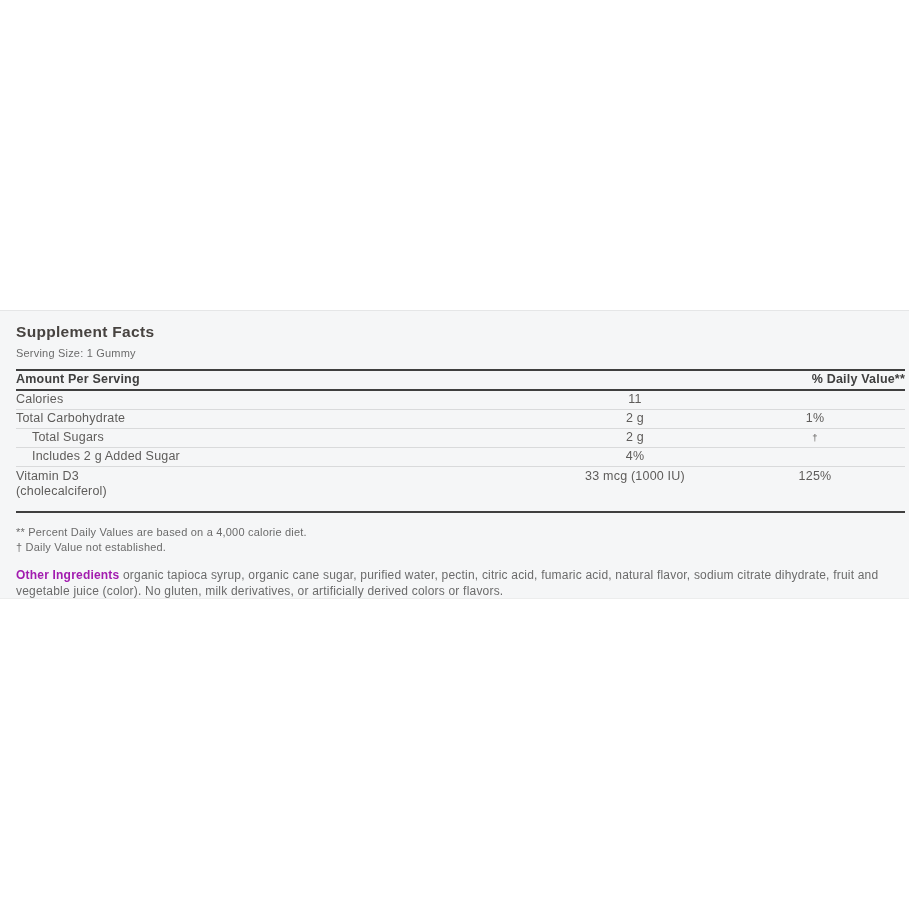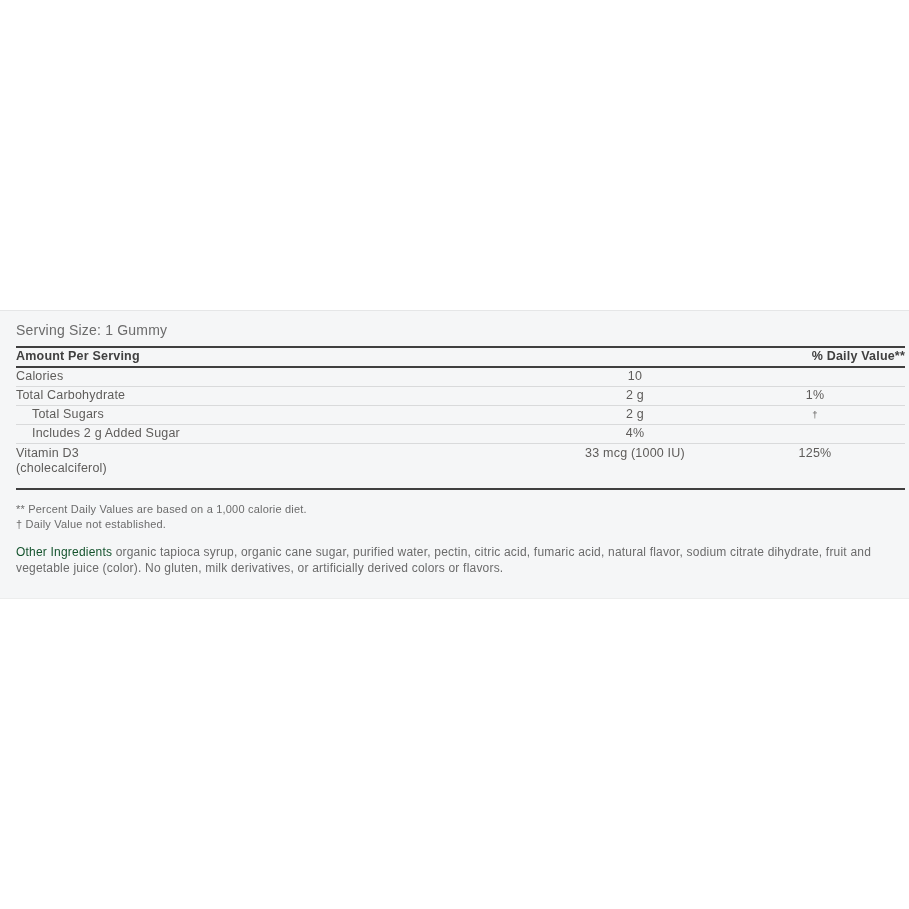--- a/index.html
+++ b/index.html
@@ -25,21 +25,21 @@
 
   .facts-title {
     margin: 0 0 7px 0;
     font-size: 15.5px;
     line-height: 16px;
     font-weight: 700;
     color: #474340;
     letter-spacing: 0.3px;
   }
   .serving-size {
-    font-size: 14px;
+    font-size: 11px;
     line-height: 13px;
     color: #6b6b6b;
     letter-spacing: 0.2px;
     margin-bottom: 9px;
   }
 
   .facts-table { margin-right: -12px; }
 
   .t-grid {
     display: grid;
@@ -85,45 +85,46 @@
 
   .other-ingredients {
     margin-top: 14px;
     font-size: 12px;
     line-height: 15.5px;
     color: #6b6b6b;
     letter-spacing: 0.2px;
     padding-right: 2px;
   }
   .other-ingredients .oi-label {
-    font-weight: 400;
-    color: #14532d;
+    font-weight: 700;
+    color: #a21caf;
   }
 </style>
 </head>
 <body>
 
 <div class="page">
 
   <section class="facts-panel">
 
+    <h2 class="facts-title">Supplement Facts</h2>
 
     <div class="serving-size">Serving Size: 1 Gummy</div>
 
     <div class="facts-table">
 
       <div class="t-grid t-header">
         <div class="label">Amount Per Serving</div>
         <div class="amount"></div>
         <div class="dv">% Daily Value**</div>
       </div>
 
       <div class="t-grid t-row">
         <div class="label">Calories</div>
-        <div class="amount">10</div>
+        <div class="amount">11</div>
         <div class="dv"></div>
       </div>
 
       <div class="t-grid t-row">
         <div class="label">Total Carbohydrate</div>
         <div class="amount">2 g</div>
         <div class="dv">1%</div>
       </div>
 
       <div class="t-grid t-row indent">
@@ -144,21 +145,21 @@
           <span class="sublabel">(cholecalciferol)</span>
         </div>
         <div class="amount">33 mcg (1000 IU)</div>
         <div class="dv">125%</div>
       </div>
 
       <div class="table-bottom-rule"></div>
     </div>
 
     <div class="footnotes">
-      <p class="footnote">** Percent Daily Values are based on a 1,000 calorie diet.</p>
+      <p class="footnote">** Percent Daily Values are based on a 4,000 calorie diet.</p>
       <p class="footnote">† Daily Value not established.</p>
     </div>
 
     <p class="other-ingredients"><span class="oi-label">Other Ingredients</span><span> organic tapioca syrup, organic cane sugar, purified water, pectin, citric acid, fumaric acid, natural flavor, sodium citrate dihydrate, fruit and vegetable juice (color). No gluten, milk derivatives, or artificially derived colors or flavors.</span></p>
 
   </section>
 
 </div>
 
 </body></html>

